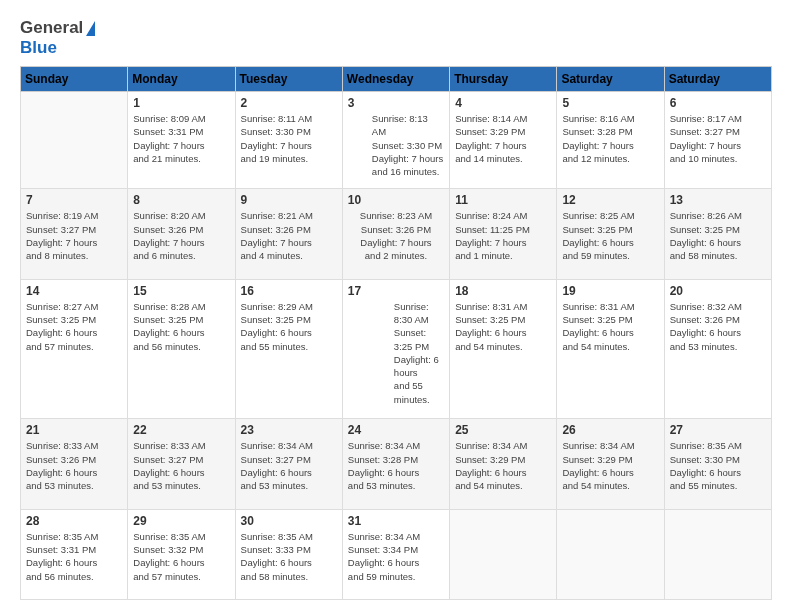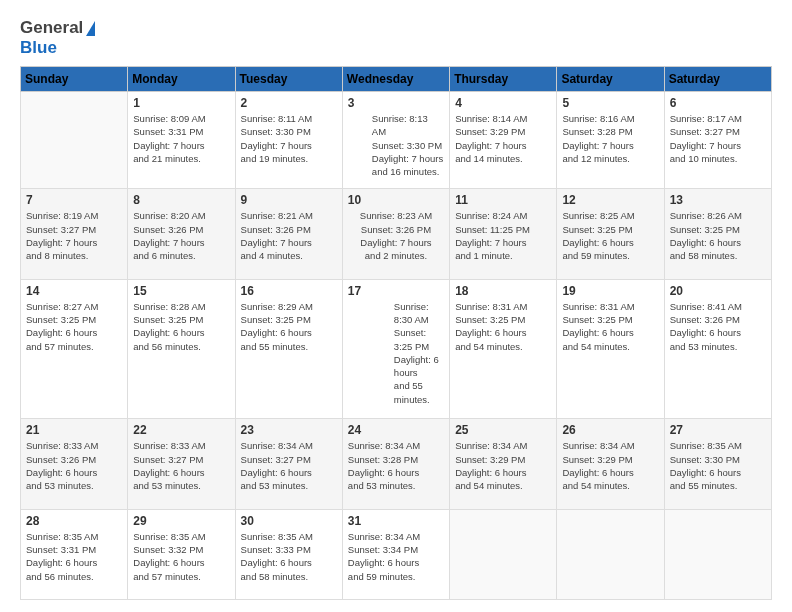--- a/index.html
+++ b/index.html
@@ -270,21 +270,21 @@
           </td>
           <td>
             <span class="day-num">19</span>
             <div class="day-info" style="white-space: pre-line;">Sunrise: 8:31 AM
 Sunset: 3:25 PM
 Daylight: 6 hours
 and 54 minutes.</div>
           </td>
           <td>
             <span class="day-num">20</span>
-            <div class="day-info" style="white-space: pre-line;">Sunrise: 8:41 AM
+            <div class="day-info" style="white-space: pre-line;">Sunrise: 8:32 AM
 Sunset: 3:26 PM
 Daylight: 6 hours
 and 53 minutes.</div>
           </td>
         </tr>
         <tr class="row-shaded">
           <td>
             <span class="day-num">21</span>
             <div class="day-info" style="white-space: pre-line;">Sunrise: 8:33 AM
 Sunset: 3:26 PM

